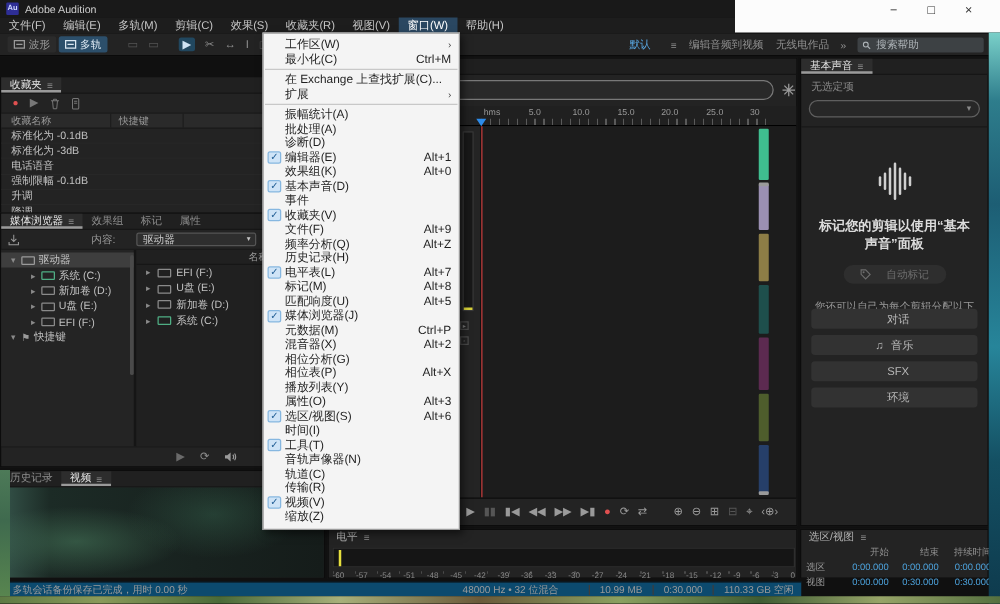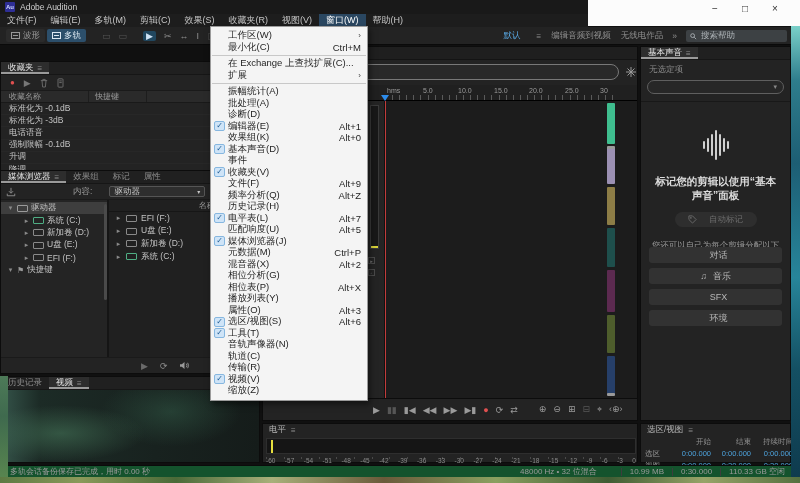--- a/index.html
+++ b/index.html
@@ -98,21 +98,21 @@
 .autobtn{margin:10px auto 0;width:82px;height:15px;background:#2e2e2e;border-radius:8px;display:flex;align-items:center;justify-content:center;gap:12px;color:#6d6d6d;font-size:8.5px}
 .esbody{margin:12px 10px 0;font-size:8.5px;color:#9a9a9a;text-align:center;line-height:1.5}
 .typbtns{position:absolute;left:8px;right:8px;top:200px;display:flex;flex-direction:column;gap:5px}
 .typbtn{height:16px;background:#323232;border-radius:3px;display:flex;align-items:center;justify-content:center;gap:6px;color:#b8b8b8;font-size:9px}
 
 .svgrid{display:grid;grid-template-columns:26px 40px 40px 42px;font-size:7.5px;row-gap:2px;padding:1px 2px 0 4px}
 .svh{color:#8f8f8f;text-align:right}
 .svl{color:#9a9a9a}
 .svv{color:#4da3dd;text-align:right}
 
-.statusbar{position:absolute;left:0;top:465px;width:791px;height:12px;background:#14532d;border-top:1px solid #0b0b0b;display:flex;align-items:center;font-size:8px;color:#9a9a9a}
+.statusbar{position:absolute;left:0;top:465px;width:641px;height:12px;background:#0c4a6e;border-top:1px solid #0b0b0b;display:flex;align-items:center;font-size:8px;color:#9a9a9a}
 .statusbar .lefttxt{margin-left:10px}
 .sgroup{position:absolute;right:6px;display:flex;align-items:center;gap:8px}
 .sdiv{width:1px;height:8px;background:#3d3d3d}
 .wall{position:absolute}
 .wall.right{right:0;top:26px;width:9px;height:457px;background:linear-gradient(180deg,#7ad0c9,#2e7d8c 12%,#1d5e74 30%,#27859a 55%,#145063 75%,#0e3a4d)}
 .wall.bottom{left:0;top:477px;width:800px;height:6px;background:linear-gradient(90deg,#5d7a43,#8a9a5a 10%,#4a6a38 22%,#a8b07a 34%,#6a5a3a 48%,#8aa060 62%,#3f5c33 76%,#97a468 88%,#55703f)}
 .wall.left{left:0;top:376px;width:8px;height:101px;background:linear-gradient(180deg,#4d7a58,#3f6a4e 40%,#58854f)}
 
 .menu{position:absolute;left:210px;top:26px;width:158px;background:#f4f4f4;border:1px solid #9b9b9b;box-shadow:2px 3px 6px rgba(0,0,0,.5);padding:3px 0;z-index:50;font-size:9.5px;color:#1f1f1f}
 .mi{height:11.5px;display:flex;align-items:center;padding:0 6px 0 3px}
@@ -720,20 +720,27 @@
       </div>
 
       <div class="mi">
         <span class="mcheck">✓</span>
 
         <span class="mlabel">电平表(L)</span>
         <span class="mshort">Alt+7</span>
 
       </div>
 
+      <div class="mi">
+
+        <span class="mgut"></span>
+        <span class="mlabel">标记(M)</span>
+        <span class="mshort">Alt+8</span>
+
+      </div>
 
       <div class="mi">
 
         <span class="mgut"></span>
         <span class="mlabel">匹配响度(U)</span>
         <span class="mshort">Alt+5</span>
 
       </div>
 
       <div class="mi">
@@ -793,20 +800,27 @@
       </div>
 
       <div class="mi">
         <span class="mcheck">✓</span>
 
         <span class="mlabel">选区/视图(S)</span>
         <span class="mshort">Alt+6</span>
 
       </div>
 
+      <div class="mi">
+
+        <span class="mgut"></span>
+        <span class="mlabel">时间(I)</span>
+        <span class="mshort"></span>
+
+      </div>
 
       <div class="mi">
         <span class="mcheck">✓</span>
 
         <span class="mlabel">工具(T)</span>
         <span class="mshort"></span>
 
       </div>
 
       <div class="mi">

